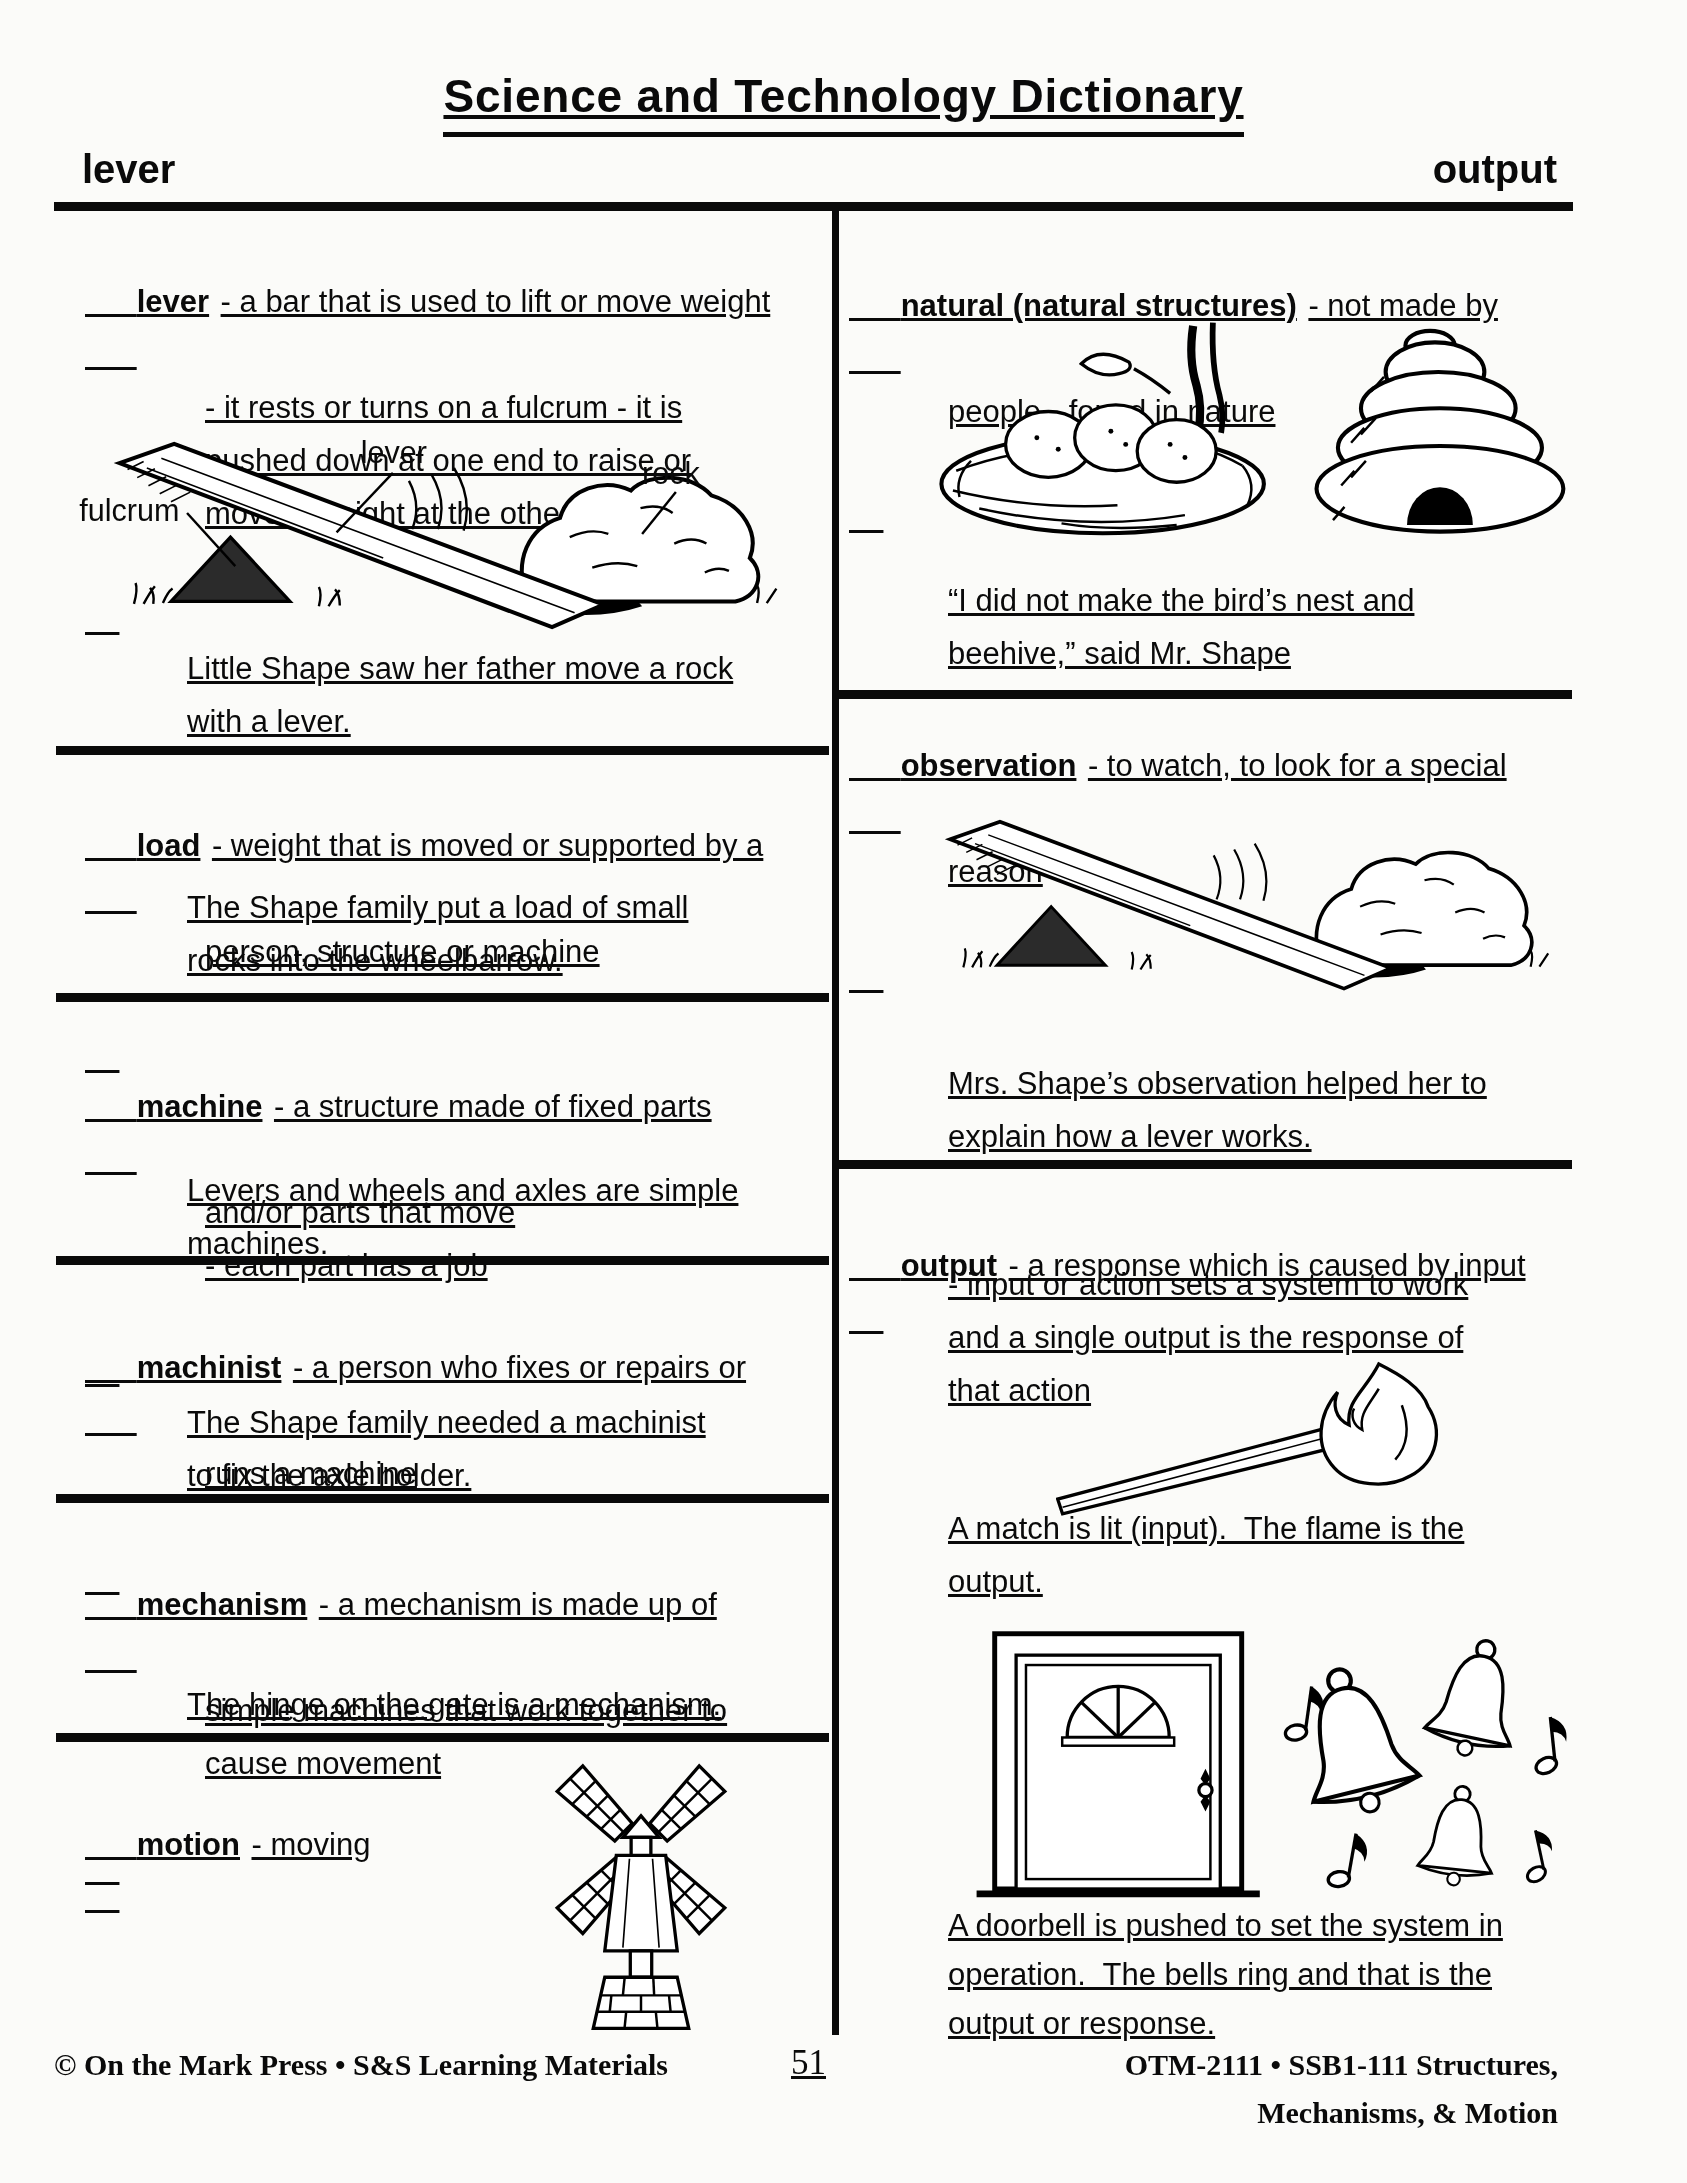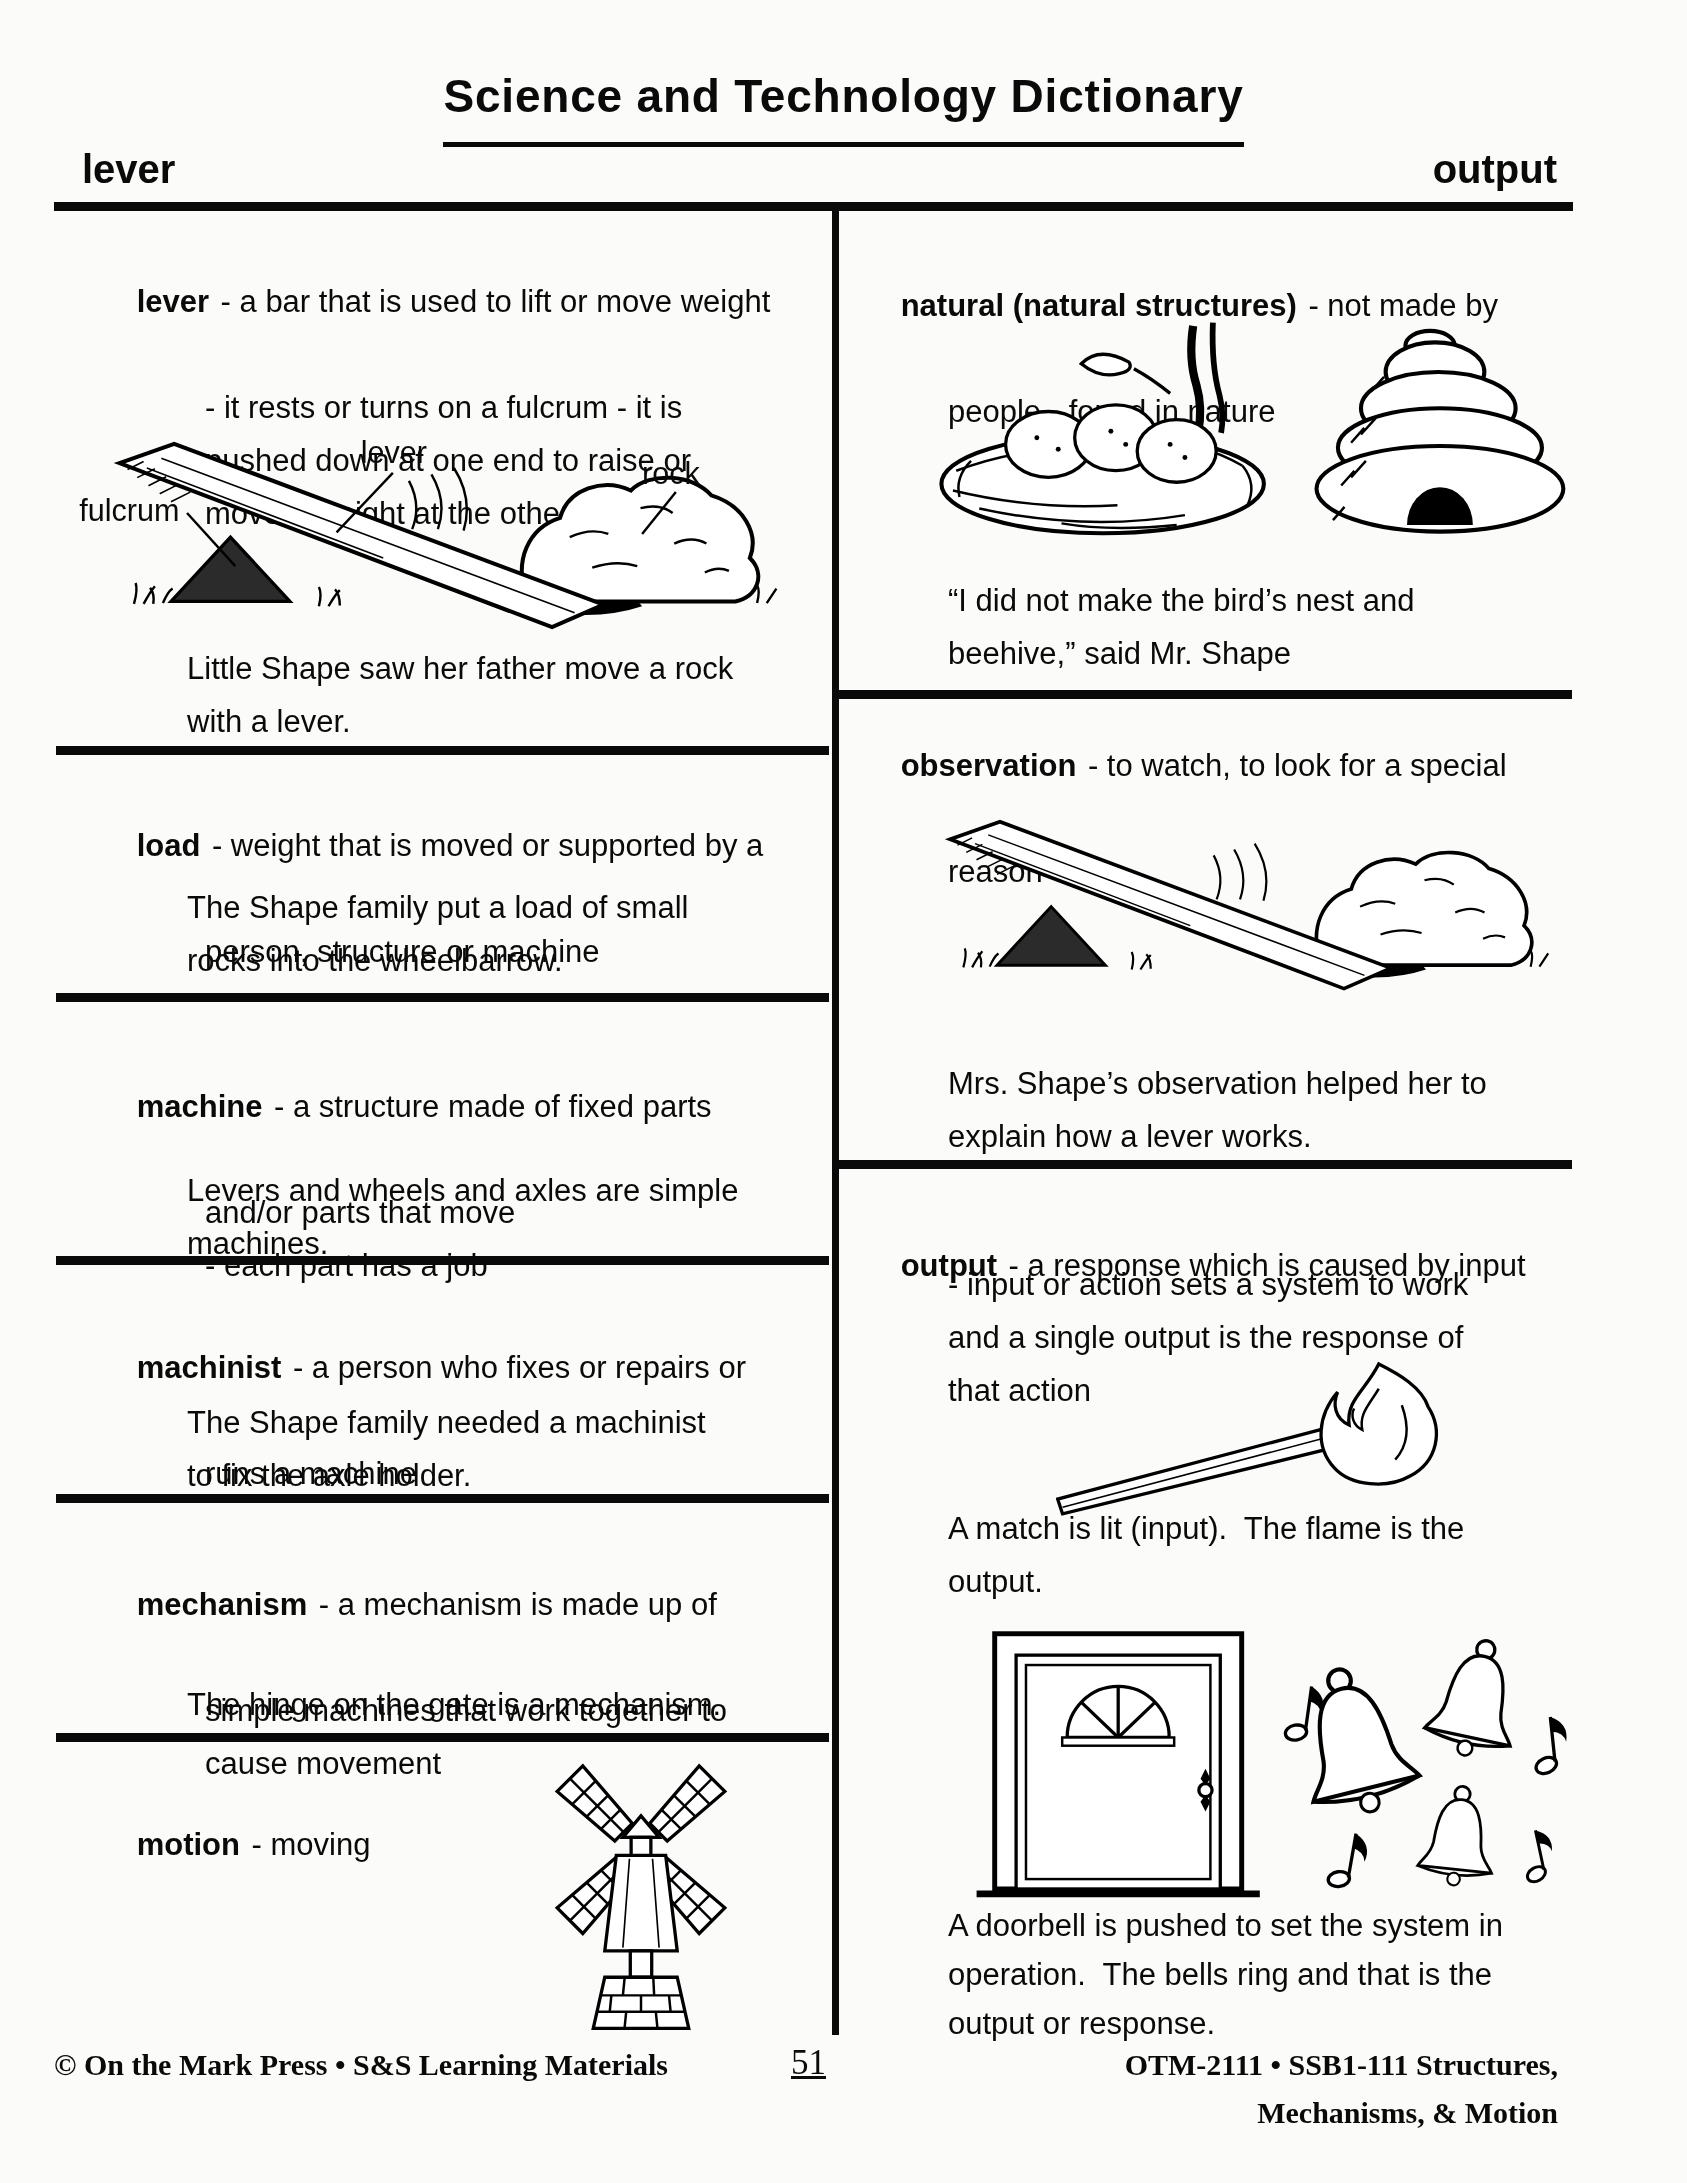--- a/index.html
+++ b/index.html
@@ -4,33 +4,33 @@
 <style>
   html,body{margin:0;padding:0;background:#e8e8e8;}
   .page{
     position:relative;width:1687px;height:2183px;background:#fbfbf9;
     font-family:"Liberation Sans",sans-serif;color:#0a0a0a;overflow:hidden;
   }
   .title{
     position:absolute;left:0;right:0;top:69px;margin:0;text-align:center;
     font-size:46px;font-weight:700;letter-spacing:0.8px;
   }
-  .title span{border-bottom:5.8px solid #0a0a0a;padding-bottom:20px;}
+  .title span{border-bottom:5.8px solid #0a0a0a;padding-bottom:10px;text-decoration:underline;}
   .hdr{position:absolute;top:147px;font-size:40px;font-weight:700;}
   .hdr-left{left:82px;}
   .hdr-right{right:130px;}
   .rule{position:absolute;background:#0a0a0a;}
   .top-rule{left:54px;width:1519px;top:202px;height:9px;}
   .vdivider{position:absolute;left:832px;top:202px;width:7.4px;height:1833px;background:#0a0a0a;}
   .col{position:absolute;top:210px;}
   .col-left{left:54px;width:778px;height:1833px;}
   .col-right{left:834px;width:738px;height:1833px;}
   .hrule{left:1.6px;width:773px;height:9px;}
   .col-right .hrule{left:5px;width:733px;}
-  .textblock{position:absolute;font-size:31px;line-height:53px;white-space:pre-wrap;}
+  .textblock{position:absolute;font-size:31px;line-height:53px;white-space:pre-wrap;text-decoration:underline;}
   .defblock{left:31px;right:8.2px;}
   .col-right .defblock{left:15px;right:6.6px;}
   .term{font-weight:700;}
   .deftext{margin-left:11.5px;}
   .cont{margin-left:120px;white-space:pre-wrap;}
   .col-right .cont{margin-left:99px;}
   .example{left:133px;right:10px;}
   .col-right .example{left:114px;right:11.5px;}
   .fig{position:absolute;margin:0;}
   .fig svg{display:block;width:100%;height:100%;}

